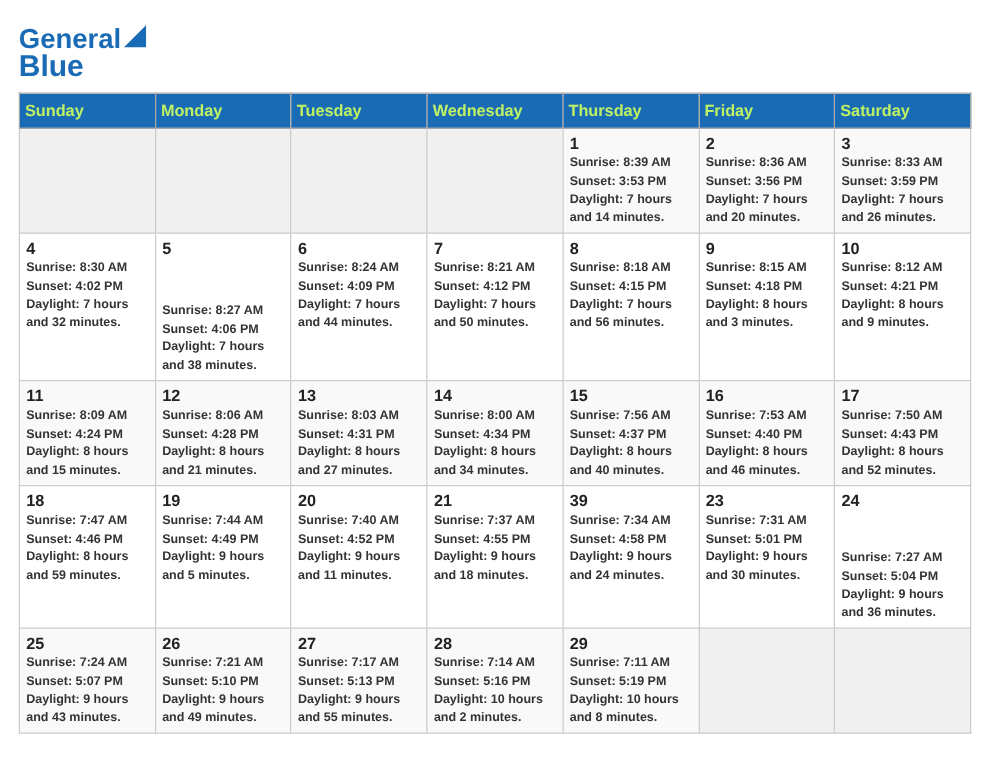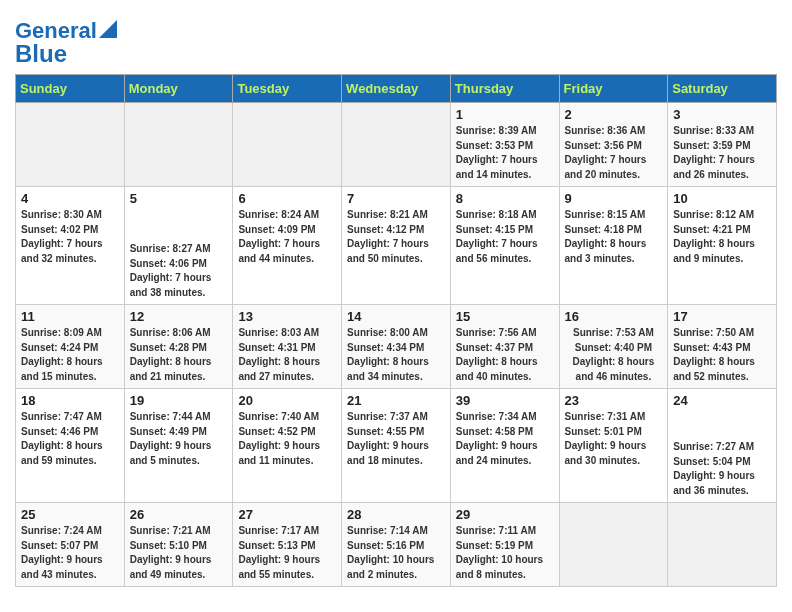--- a/index.html
+++ b/index.html
@@ -218,21 +218,21 @@
         </td>
         <td>
           <div class="day-number">15</div>
           <div class="day-info" style="white-space: pre-line;">Sunrise: 7:56 AM
 Sunset: 4:37 PM
 Daylight: 8 hours
 and 40 minutes.</div>
         </td>
         <td>
           <div class="day-number">16</div>
-          <div class="day-info" style="white-space: pre-line; text-align: center;">Sunrise: 7:53 AM
+          <div class="day-info" style="white-space: pre-line;">Sunrise: 7:53 AM
 Sunset: 4:40 PM
 Daylight: 8 hours
 and 46 minutes.</div>
         </td>
         <td>
           <div class="day-number">17</div>
           <div class="day-info" style="white-space: pre-line;">Sunrise: 7:50 AM
 Sunset: 4:43 PM
 Daylight: 8 hours
 and 52 minutes.</div>

